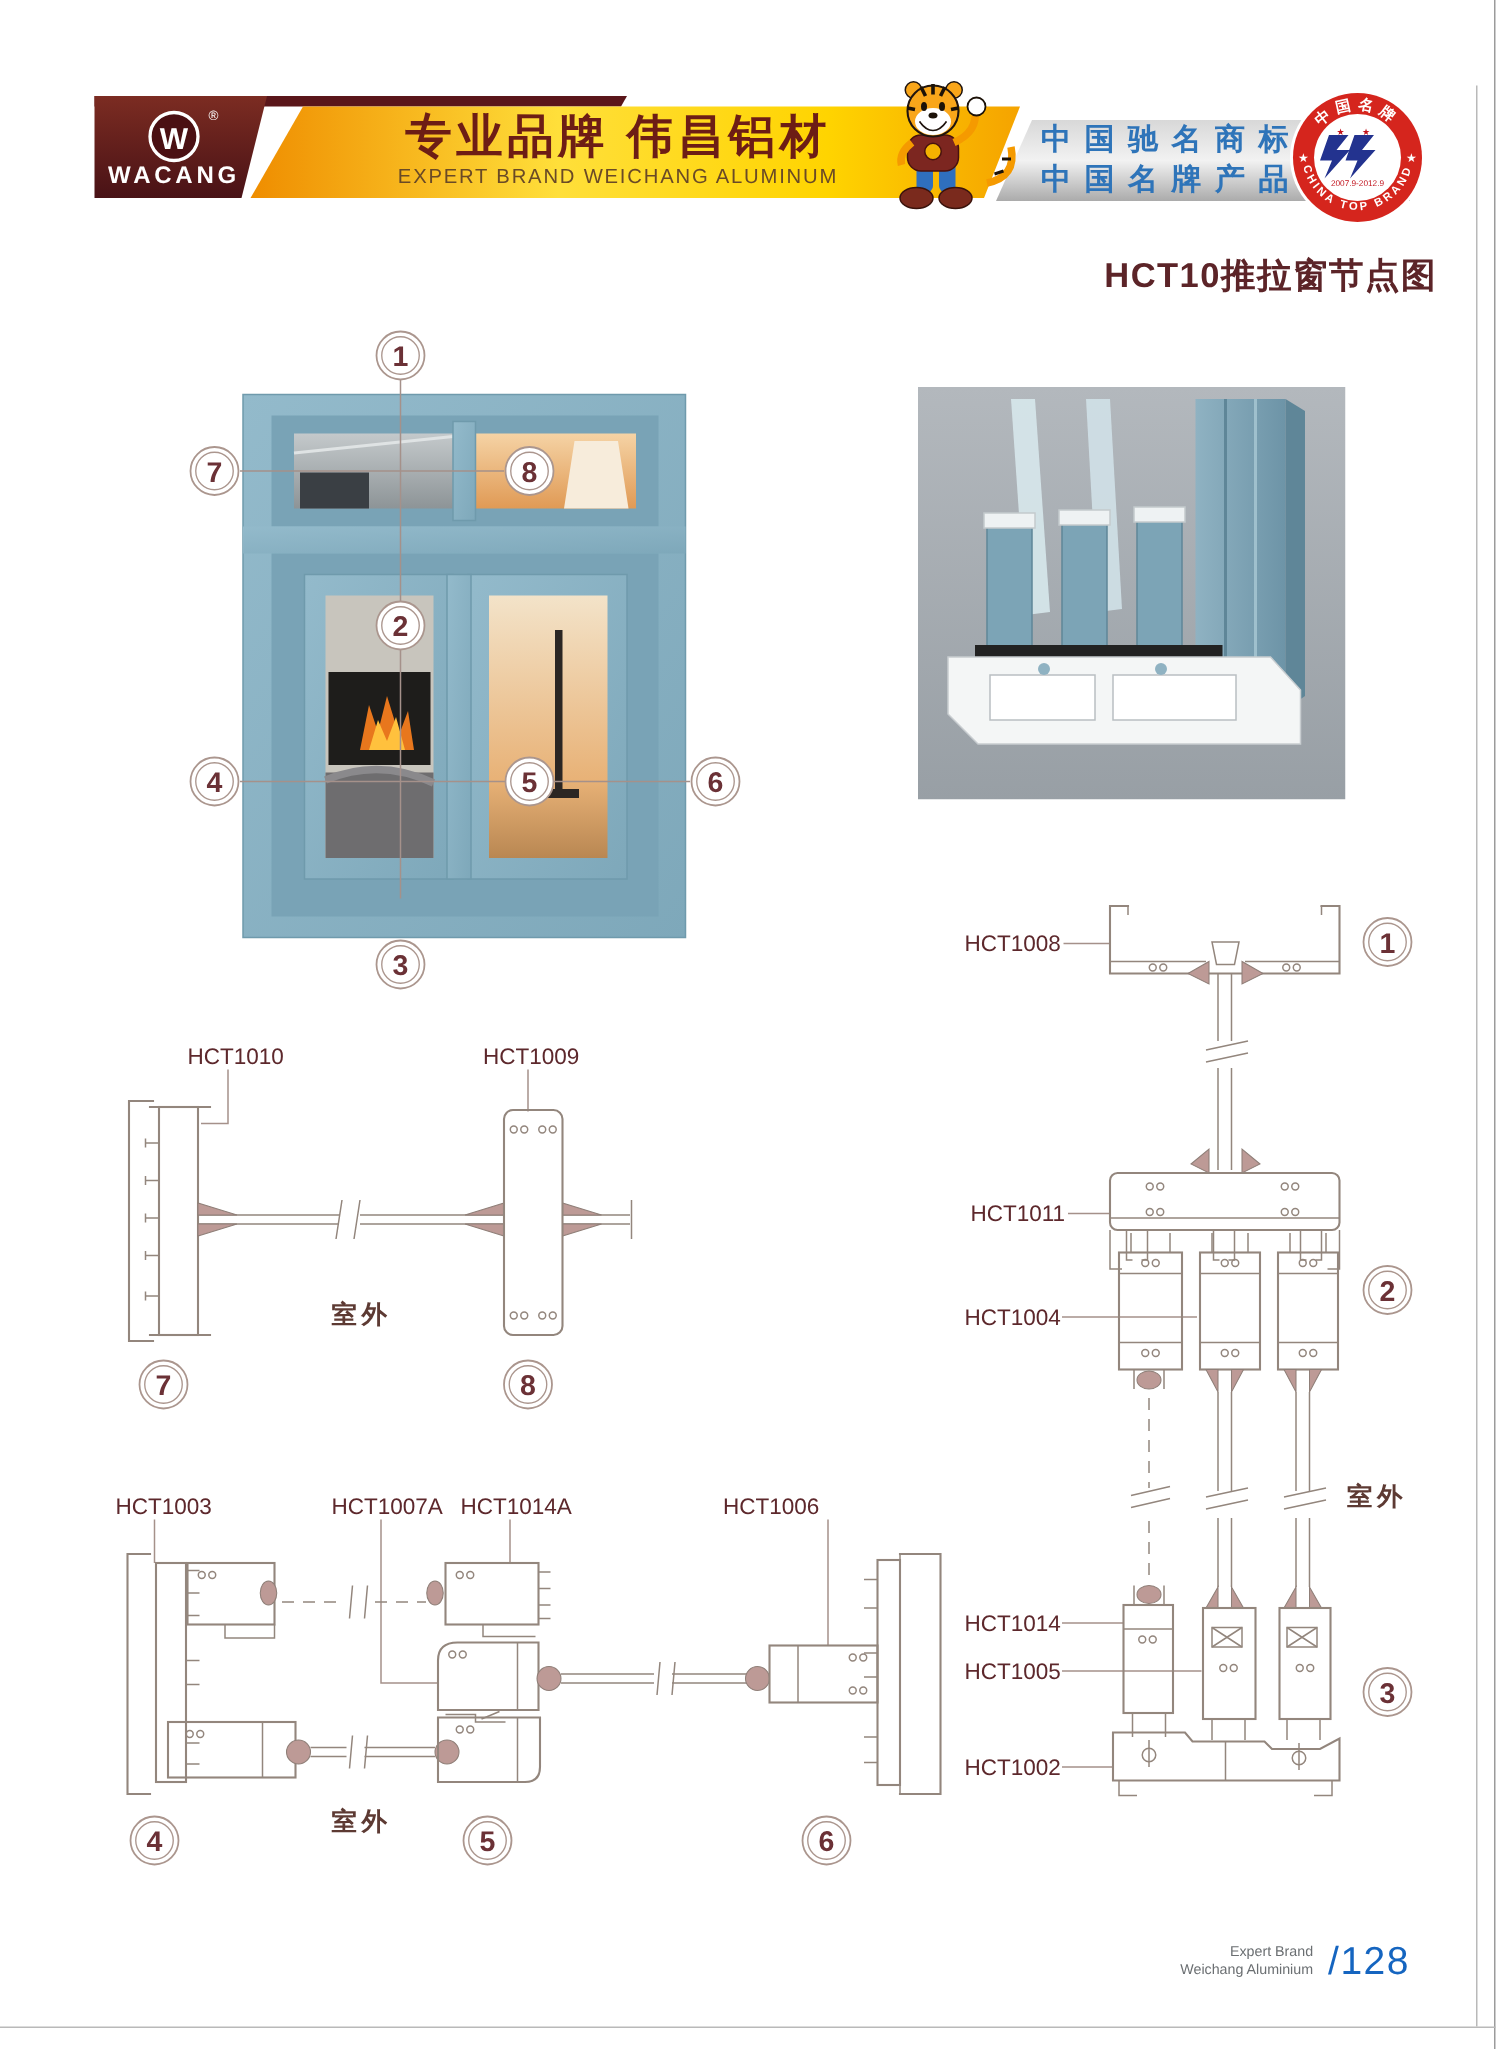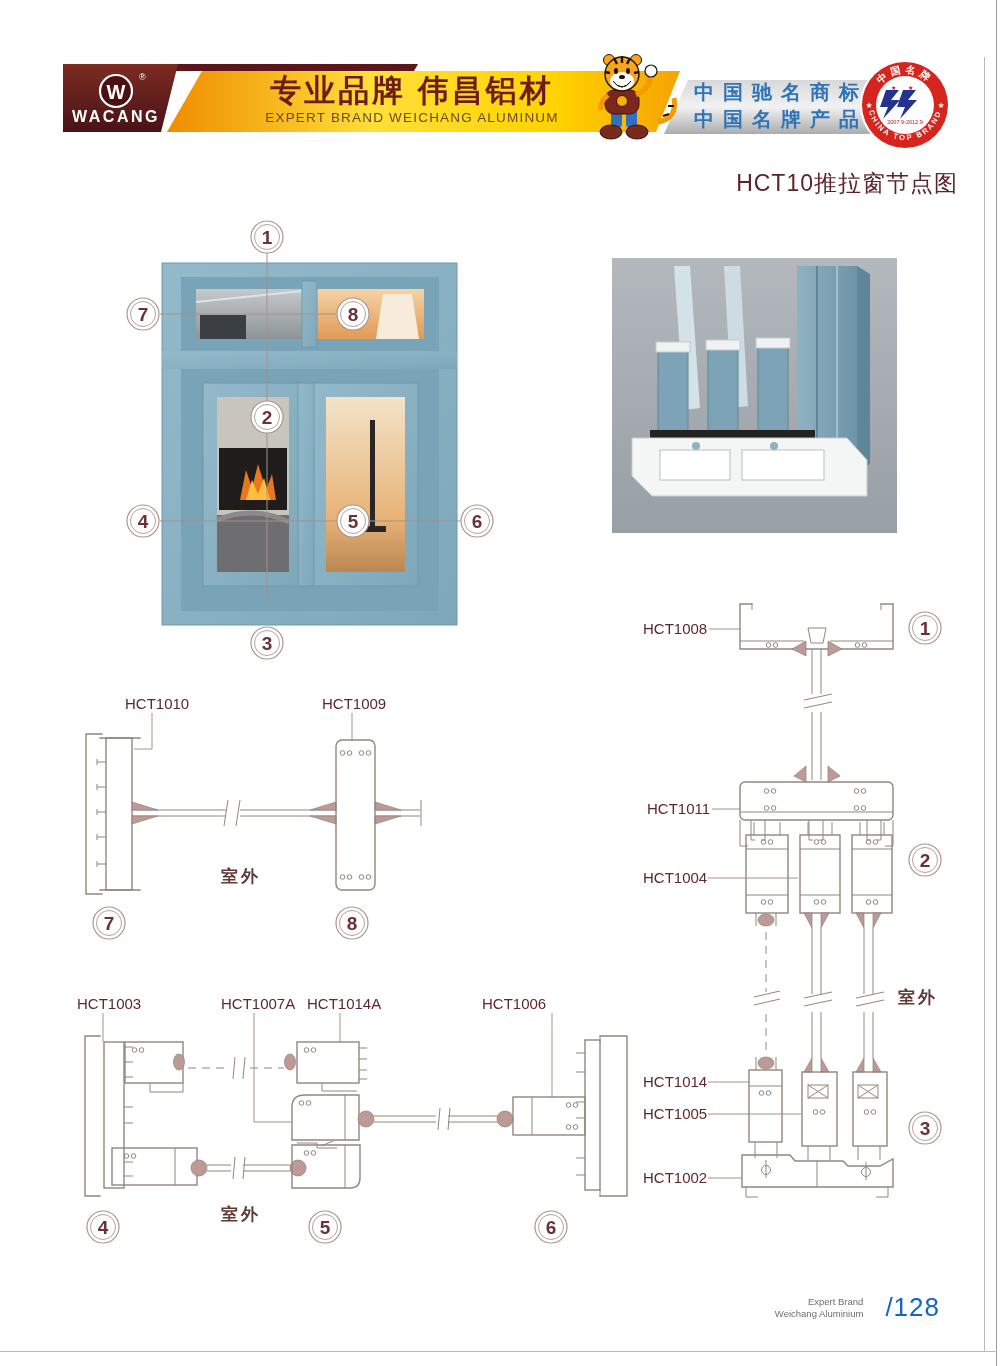--- a/index.html
+++ b/index.html
@@ -11,24 +11,24 @@
   .ln{fill:none;stroke:#93867d;stroke-width:1.4;stroke-linecap:square;stroke-linejoin:miter;}
   .thin{fill:none;stroke:#93867d;stroke-width:1;}
   .gask{fill:#bd9a96;stroke:#8f7f78;stroke-width:.7;}
   .lbl{fill:#5d282c;font-size:15px;}
   .ldr{stroke:#a5918a;stroke-width:1;fill:none;}
   .circ-o{fill:#fff;stroke:#ab968e;stroke-width:1.2;}
   .circ-i{fill:none;stroke:#ab968e;stroke-width:.9;}
   .cnum{fill:#6b3136;font-size:19px;font-weight:bold;text-anchor:middle;}
   .outdoor{fill:#5d3a33;font-size:17px;font-weight:bold;letter-spacing:3px;}
   .dash{stroke-dasharray:8 6;}
-  .page-title{position:absolute;top:168px;right:42px;font-size:23px;font-weight:normal;
+  .page-title{position:absolute;top:168px;right:42px;font-size:23px;font-weight:bold;
               color:#5c2428;letter-spacing:1px;}
   .footer{position:absolute;left:630px;top:1292px;width:310px;display:flex;
-          justify-content:flex-end;align-items:center;gap:22px;}
+          justify-content:flex-end;align-items:center;gap:10px;}
   .footer-small{text-align:right;color:#6b6f72;font-size:9.5px;line-height:1.25;}
   .footer-page{color:#1565c0;font-size:26px;font-weight:normal;letter-spacing:1px;}
   .vline{position:absolute;background:#b9b9b9;width:1px;}
   .vline2{position:absolute;background:#9b9b9b;width:1px;}
   .hline{position:absolute;background:#b9b9b9;height:1px;}
 </style>
 </head>
 <body>
 
 <div class="page">

